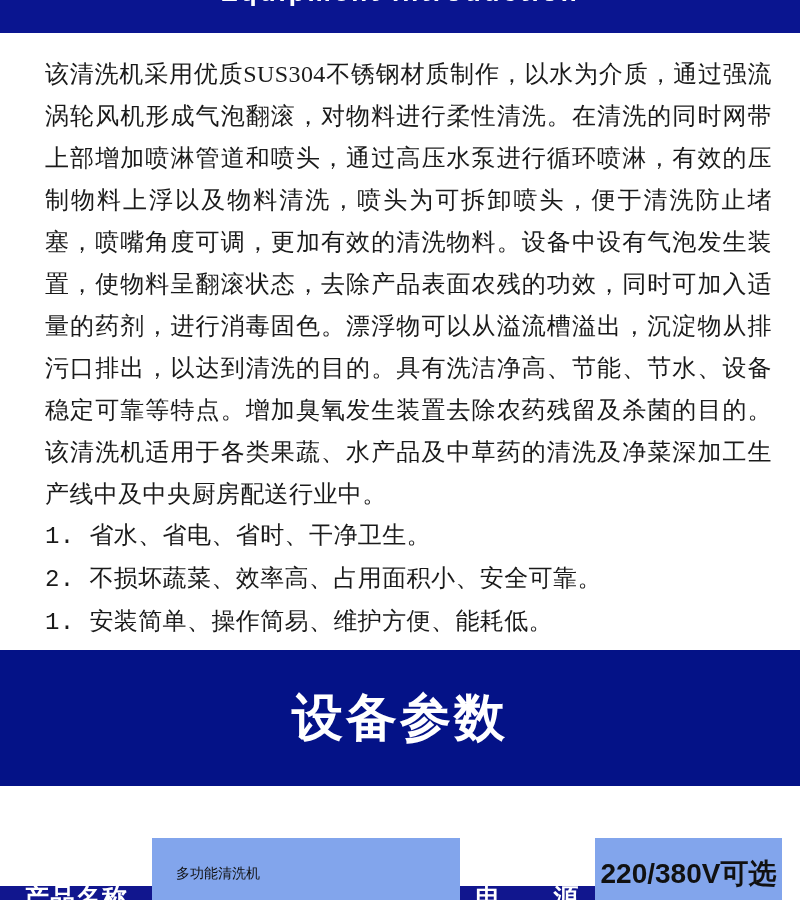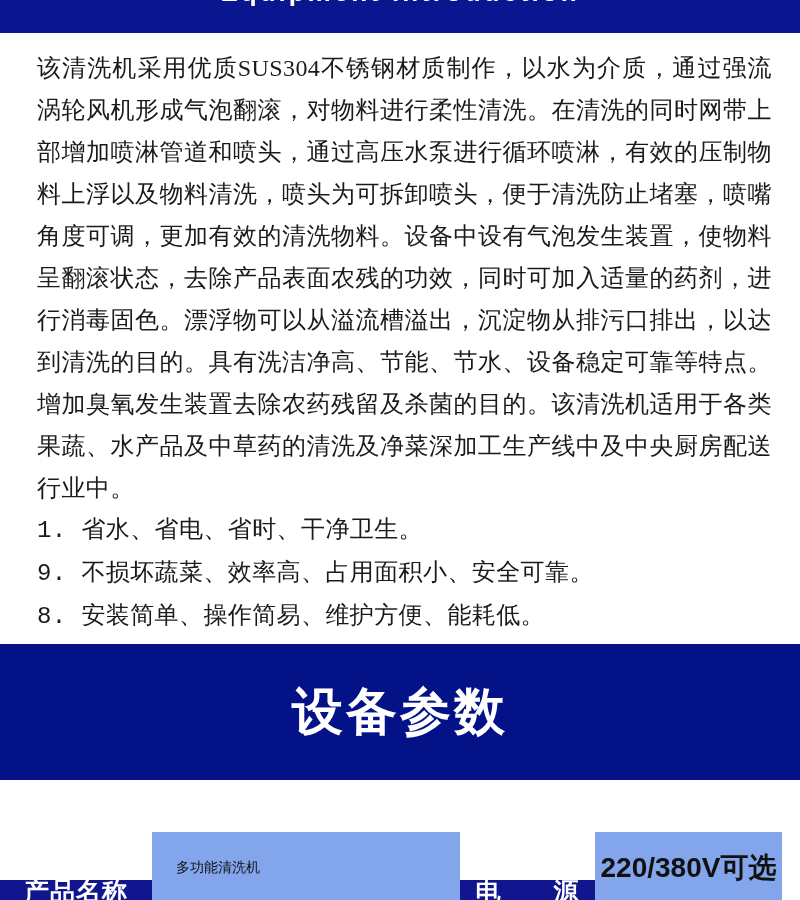--- a/index.html
+++ b/index.html
@@ -10,21 +10,21 @@
 
   
   .top-bar { height:33px; background:#0a1590; overflow:hidden; }
   .top-bar .cut-text {
     margin-top:-21px; text-align:center; color:#ffffff;
     font-size:26px; line-height:26px; font-weight:bold; letter-spacing:3px;
     font-family:"Liberation Sans", sans-serif; white-space:nowrap;
   }
 
   
-  .intro { padding:14px 28px 0 37px; }
+  .intro { padding:20px 28px 0 37px;margin-left:8px; }
   .para {
     margin:0; color:#1a1a1a; text-align:justify;
     font-family:"Liberation Serif","DejaVu Serif",serif;
     font-size:24px; line-height:42px; letter-spacing:0.4px;
   }
   .feature {
     color:#1a1a1a; font-family:Liberation Mono, monospace;
     font-size:24px; line-height:43px; letter-spacing:0.4px; white-space:nowrap;
   }
 
@@ -54,22 +54,22 @@
 
 <div class="page">
 
   <header class="top-bar">
     <div class="cut-text">Equipment introduction</div>
   </header>
 
   <section class="intro">
     <p class="para">该清洗机采用优质SUS304不锈钢材质制作，以水为介质，通过强流涡轮风机形成气泡翻滚，对物料进行柔性清洗。在清洗的同时网带上部增加喷淋管道和喷头，通过高压水泵进行循环喷淋，有效的压制物料上浮以及物料清洗，喷头为可拆卸喷头，便于清洗防止堵塞，喷嘴角度可调，更加有效的清洗物料。设备中设有气泡发生装置，使物料呈翻滚状态，去除产品表面农残的功效，同时可加入适量的药剂，进行消毒固色。漂浮物可以从溢流槽溢出，沉淀物从排污口排出，以达到清洗的目的。具有洗洁净高、节能、节水、设备稳定可靠等特点。增加臭氧发生装置去除农药残留及杀菌的目的。该清洗机适用于各类果蔬、水产品及中草药的清洗及净菜深加工生产线中及中央厨房配送行业中。</p>
     <div class="feature">1. 省水、省电、省时、干净卫生。</div>
-    <div class="feature">9. 不损坏蔬菜、效率高、占用面积小、安全可靠。</div>
-    <div class="feature">8. 安装简单、操作简易、维护方便、能耗低。</div>
+    <div class="feature">2. 不损坏蔬菜、效率高、占用面积小、安全可靠。</div>
+    <div class="feature">1. 安装简单、操作简易、维护方便、能耗低。</div>
   </section>
 
   <section class="banner">
     <div class="banner-title">设备参数</div>
   </section>
 
   <div class="spec-row">
     <div class="cell label w1">产品名称</div>
     <div class="cell value w2">多功能清洗机</div>
     <div class="cell label w3">电　　源</div>

